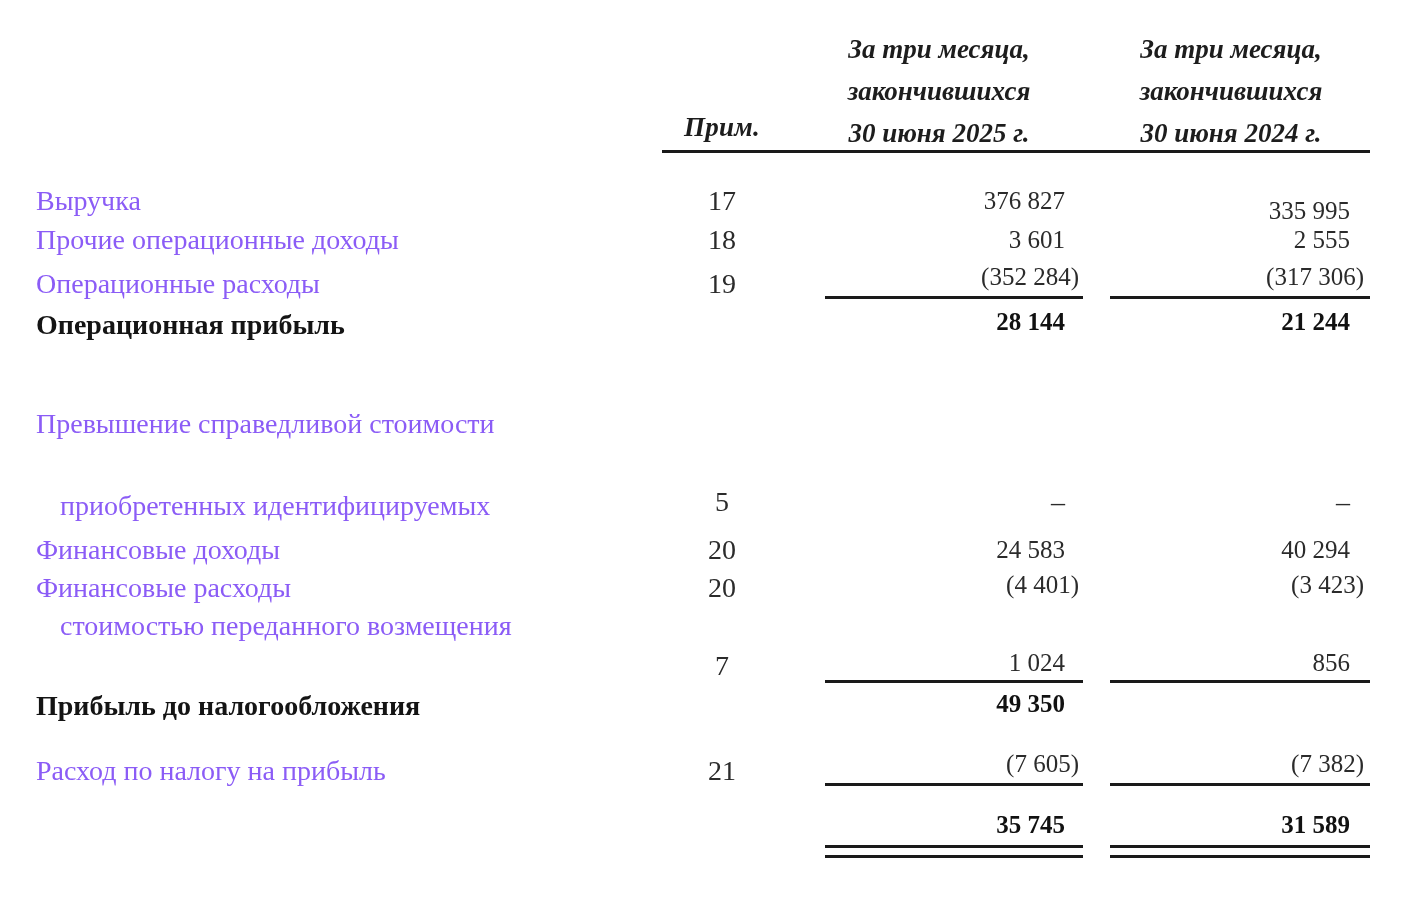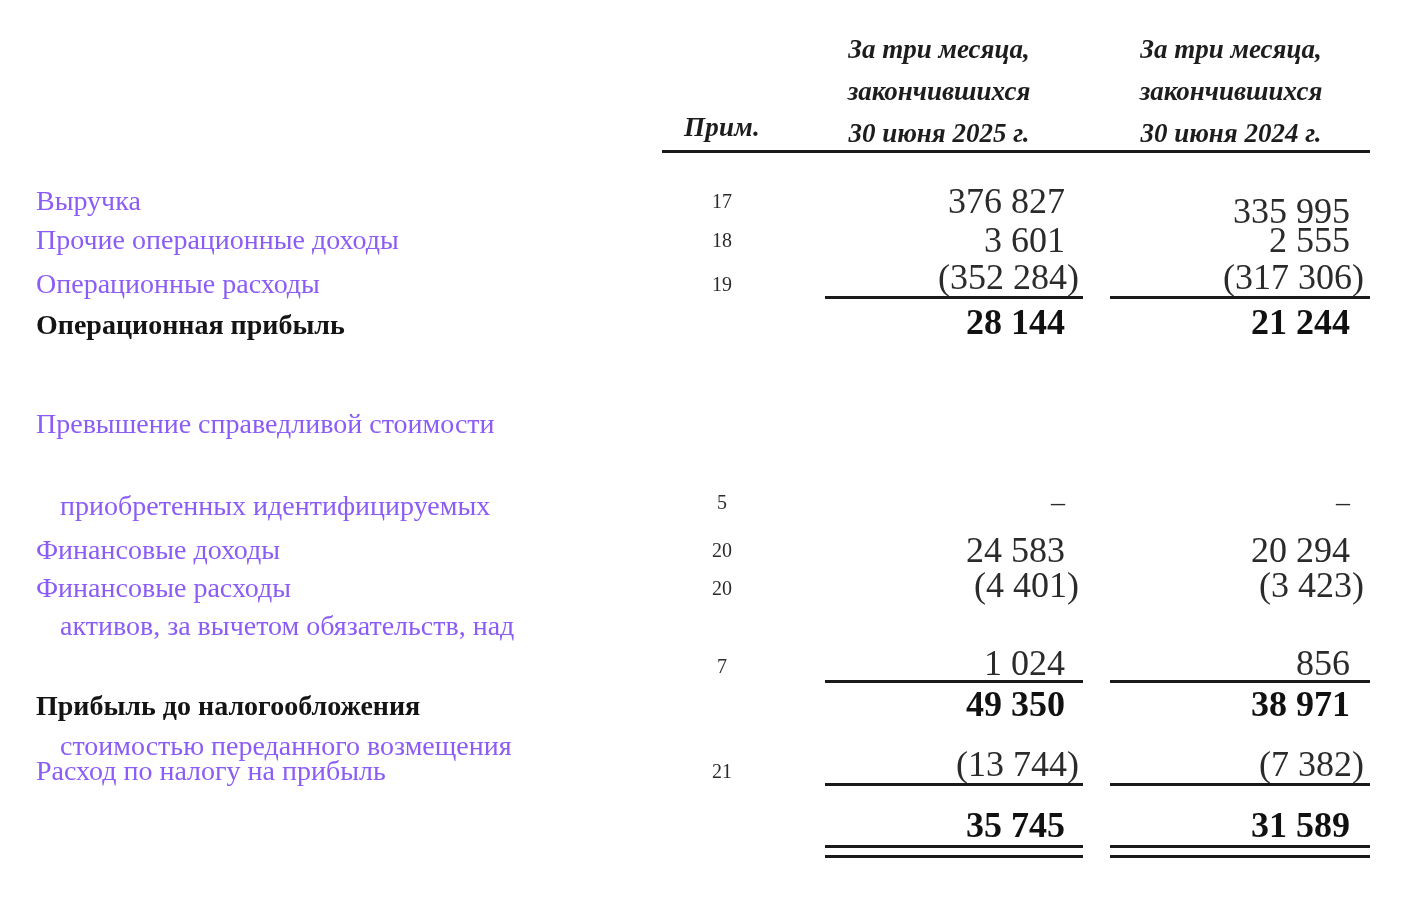--- a/index.html
+++ b/index.html
@@ -67,30 +67,30 @@
     color: #8b5cf6;
   }
   .label.bold { font-weight: bold; color: #141414; }
   .label .ind { display: block; padding-left: 24px; margin-top: 44px; }
 
   .note {
     position: absolute;
     left: 662px;
     width: 120px;
     text-align: center;
-    font-size: 20px;
+    font-size: 28px;
     line-height: 38px;
     color: #2b2b2b;
   }
 
   .num {
     position: absolute;
     width: 240px;
     text-align: right;
-    font-size: 36px;
+    font-size: 25px;
     line-height: 38px;
     color: #2b2b2b;
     white-space: nowrap;
   }
   .num.bold { font-weight: bold; color: #111111; }
   .num.c1 { left: 825px; }
   .num.c2 { left: 1110px; }
   .num.paren { width: 254px; }
   .num.paren.c1 { left: 825px; }
   .num.paren.c2 { left: 1110px; }
@@ -156,51 +156,49 @@
   <div class="rule c1" style="top:296px"></div>
   <div class="rule c2" style="top:296px"></div>
 
   <div class="label bold" style="top:306px">Операционная прибыль</div>
   <div class="num bold c1" style="top:303px">28 144</div>
   <div class="num bold c2" style="top:303px">21 244</div>
 
   <div class="label" style="top:367px">
     <span>Превышение справедливой стоимости</span>
     <span class="ind">приобретенных идентифицируемых</span>
-    <span class="ind">активов, за вычетом обязательств, над</span>
     <span class="ind">стоимостью переданного возмещения</span>
   </div>
   <div class="note" style="top:483px">5</div>
   <div class="num c1 dash" style="top:483px">–</div>
   <div class="num c2 dash" style="top:483px">–</div>
 
   <div class="label" style="top:531px">Финансовые доходы</div>
   <div class="note" style="top:531px">20</div>
   <div class="num c1" style="top:531px">24 583</div>
-  <div class="num c2" style="top:531px">20 294</div>
+  <div class="num c2" style="top:531px">40 294</div>
 
   <div class="label" style="top:569px">Финансовые расходы</div>
   <div class="note" style="top:569px">20</div>
   <div class="num paren c1" style="top:566px">(4 401)</div>
   <div class="num paren c2" style="top:566px">(3 423)</div>
 
   <div class="note" style="top:647px">7</div>
   <div class="num c1" style="top:644px">1 024</div>
   <div class="num c2" style="top:644px">856</div>
 
   <div class="rule c1" style="top:680px"></div>
   <div class="rule c2" style="top:680px"></div>
 
   <div class="label bold" style="top:687px">Прибыль до налогообложения</div>
   <div class="num bold c1" style="top:685px">49 350</div>
-  <div class="num bold c2" style="top:685px">38 971</div>
 
   <div class="label" style="top:752px">Расход по налогу на прибыль</div>
   <div class="note" style="top:752px">21</div>
-  <div class="num paren c1" style="top:745px">(13 744)</div>
+  <div class="num paren c1" style="top:745px">(7 605)</div>
   <div class="num paren c2" style="top:745px">(7 382)</div>
 
   <div class="rule c1" style="top:783px"></div>
   <div class="rule c2" style="top:783px"></div>
 
   <div class="num bold c1" style="top:806px">35 745</div>
   <div class="num bold c2" style="top:806px">31 589</div>
 
   <div class="dblrule c1" style="top:845px"></div>
   <div class="dblrule c2" style="top:845px"></div>

